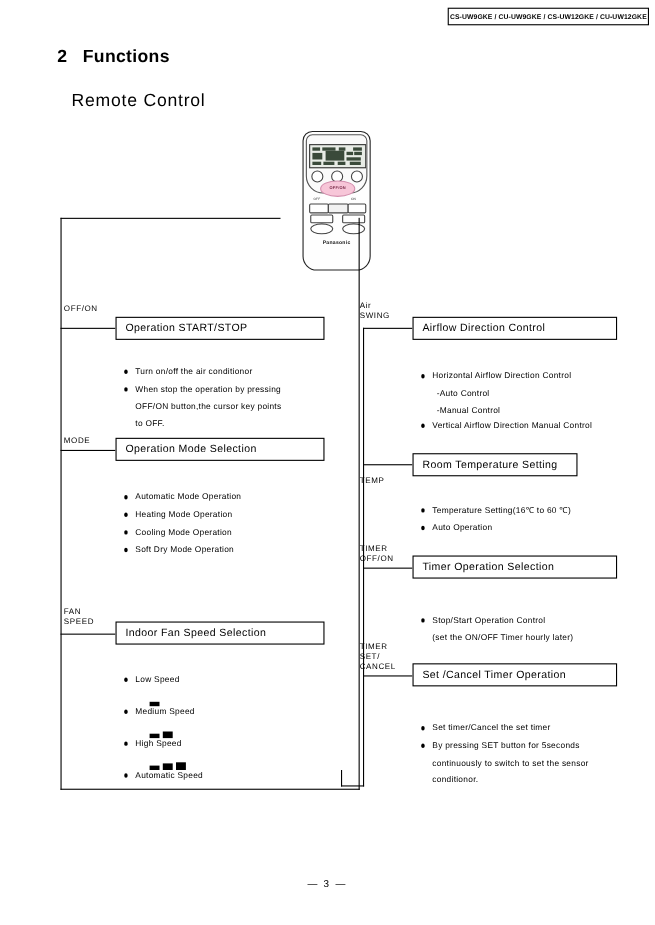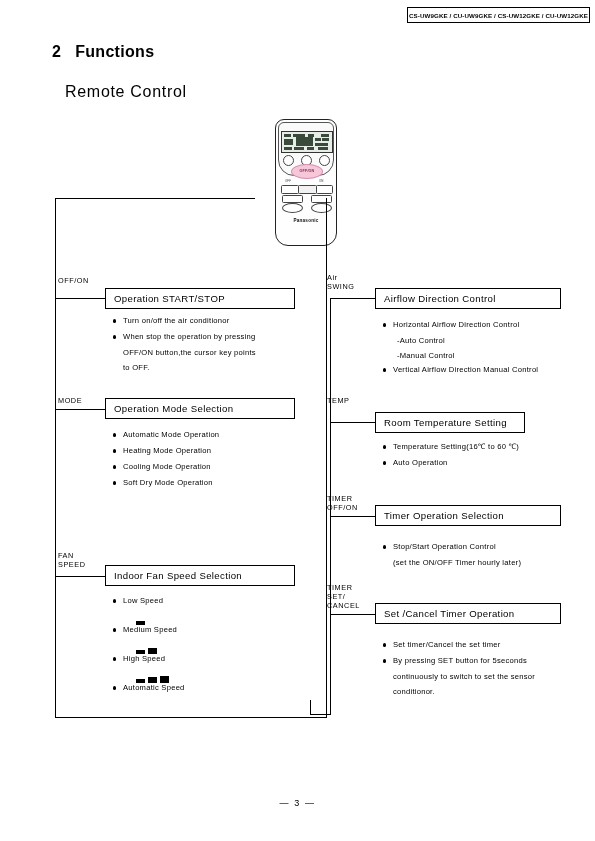--- a/index.html
+++ b/index.html
@@ -98,21 +98,21 @@
   .tag{
     position:absolute;font-size:7.3px;letter-spacing:.55px;line-height:9px;
     white-space:pre-line;
   }
   .titlebox{
     position:absolute;border:1px solid #000;background:#fff;
     display:flex;align-items:center;
     font-size:9.6px;letter-spacing:.35px;padding-left:8px;
     box-sizing:border-box;
   }
-  .bullets{position:absolute;font-size:7.6px;line-height:14.5px;letter-spacing:.25px;}
+  .bullets{position:absolute;font-size:7.6px;line-height:14.5px;letter-spacing:.25px;margin-top:17px;}
   .bullets .li{position:relative;padding-left:11px;margin-bottom:1.5px;}
   .bullets .li:before{
     content:"";position:absolute;left:1px;top:5.4px;
     width:3.2px;height:3.2px;border-radius:50%;background:#000;
   }
   .bullets .cont{padding-left:11px;}
   .bullets .sub{padding-left:15px;}
 
   
   .bars{position:relative;height:9px;padding-left:24px;margin:1px 0 4px;}
@@ -252,21 +252,21 @@
     </div>
     <div class="bullets" style="left:382px;top:318px;width:205px;">
       <div class="li">Horizontal  Airflow Direction Control</div>
       <div class="sub">-Auto Control</div>
       <div class="sub">-Manual Control</div>
       <div class="li">Vertical Airflow Direction Manual Control</div>
     </div>
   </div>
 
   <div class="sec">
-    <div class="tag" style="left:327px;top:396px;text-align:right;">TEMP</div>
+    <div class="tag" style="left:327px;top:432px;text-align:right;">TEMP</div>
     <div class="titlebox" style="left:375px;top:412px;width:150px;height:21px;">
       <span>Room Temperature Setting</span>
     </div>
     <div class="bullets" style="left:382px;top:440px;width:205px;">
       <div class="li">Temperature Setting(16℃ to 60 ℃)</div>
       <div class="li">Auto Operation</div>
     </div>
   </div>
 
   <div class="sec">

